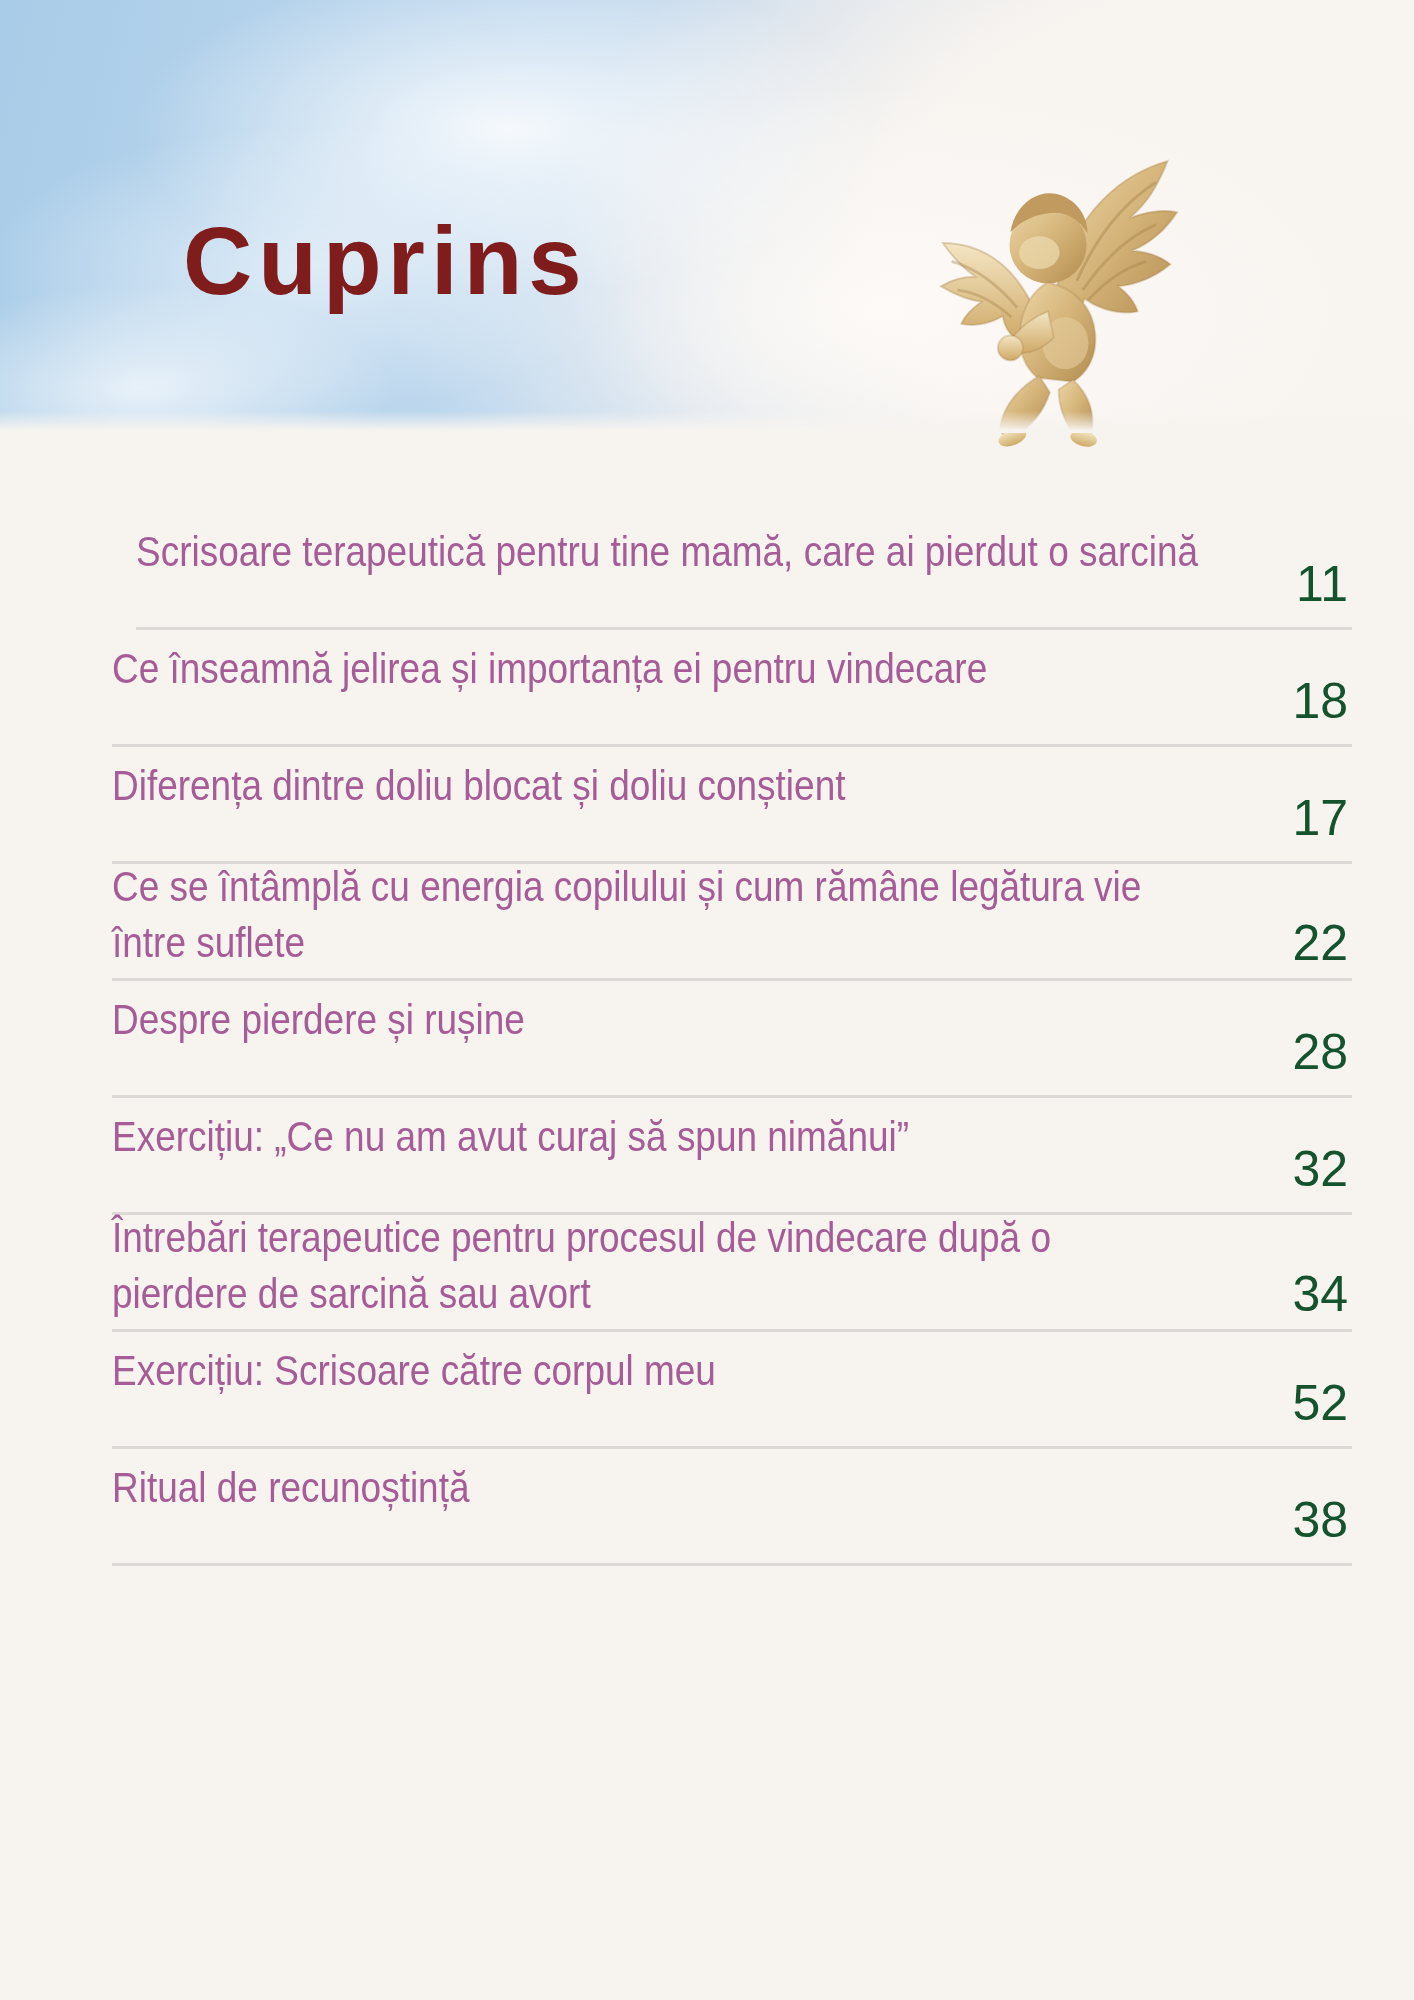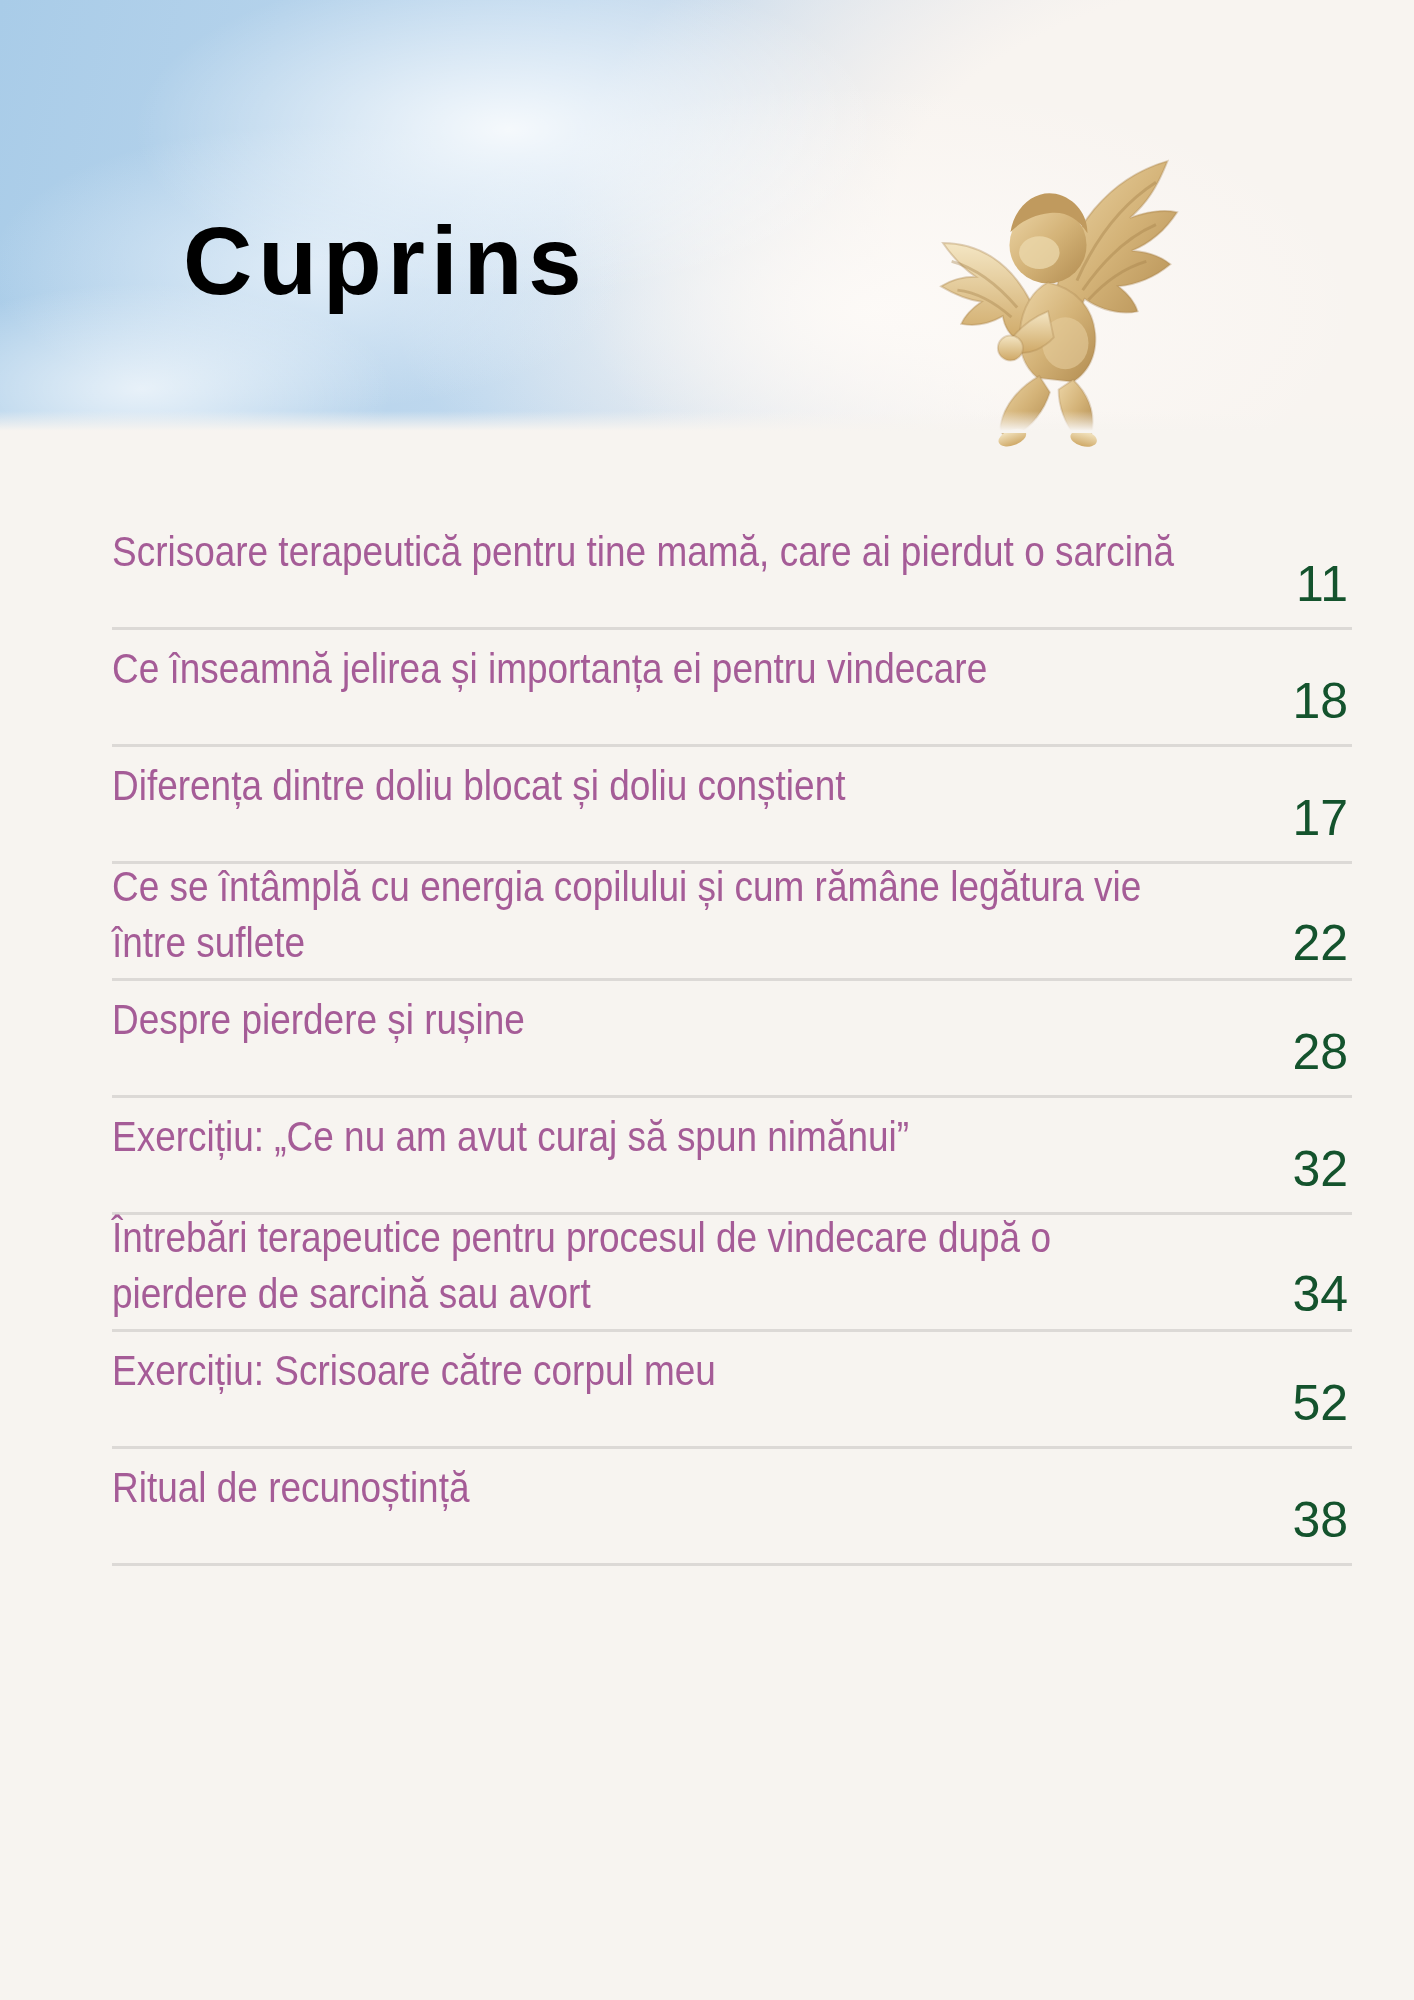--- a/index.html
+++ b/index.html
@@ -25,34 +25,34 @@
     background:linear-gradient(to bottom, rgba(247,244,240,0), #f7f4f0 90%);
   }
 
   
   .angel { position:absolute; left:902px; top:136px; width:292px; height:318px; }
 
   
   .title {
     position:absolute; left:183px; top:213px; margin:0;
     font-size:96px; font-weight:bold; letter-spacing:6px; line-height:1;
-    color:#000000;
+    color:#7f1d1d;
   }
 
   
   .toc { position:absolute; left:112px; top:504px; width:1240px; }
   .toc-row {
     position:relative;
     display:block;
     height:117px;
     border-bottom:3px solid #dcd9d6;
     box-sizing:border-box;
     cursor:pointer;
   }
-  .toc-row:first-child { height:126px; }
+  .toc-row:first-child { height:126px;margin-left:24px; }
   .toc-label {
     position:absolute; left:0; bottom:8px;
     display:block; width:1215px;
     transform:scaleX(0.88); transform-origin:left bottom;
     font-size:42px; line-height:1.32; color:#a55c97;
   }
   .toc-num {
     position:absolute; right:4px; bottom:10px;
     font-size:50px; line-height:1; color:#14532d;
   }

